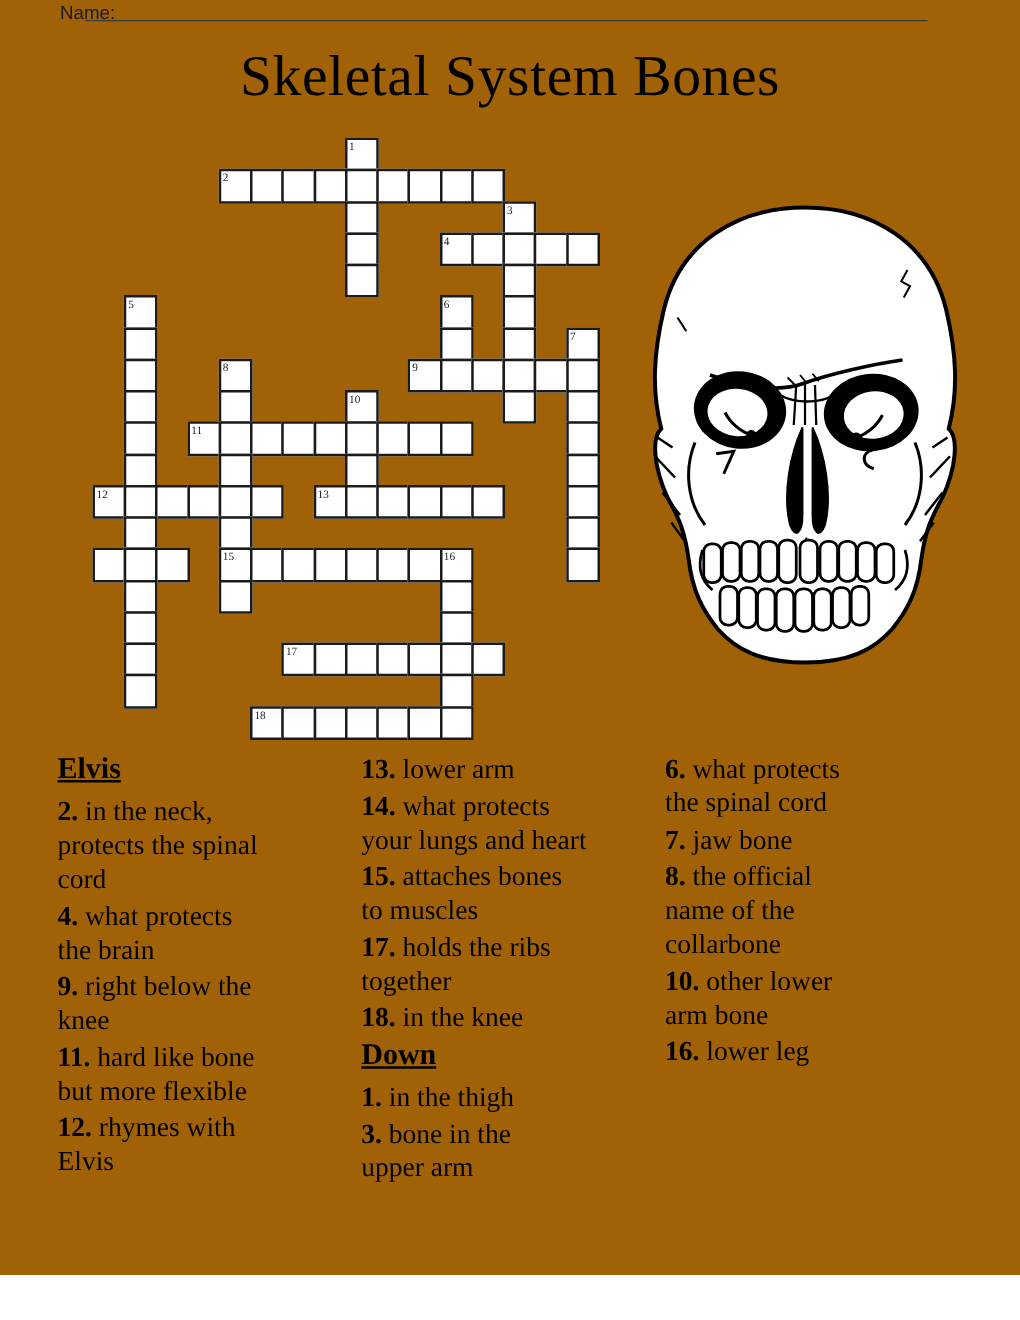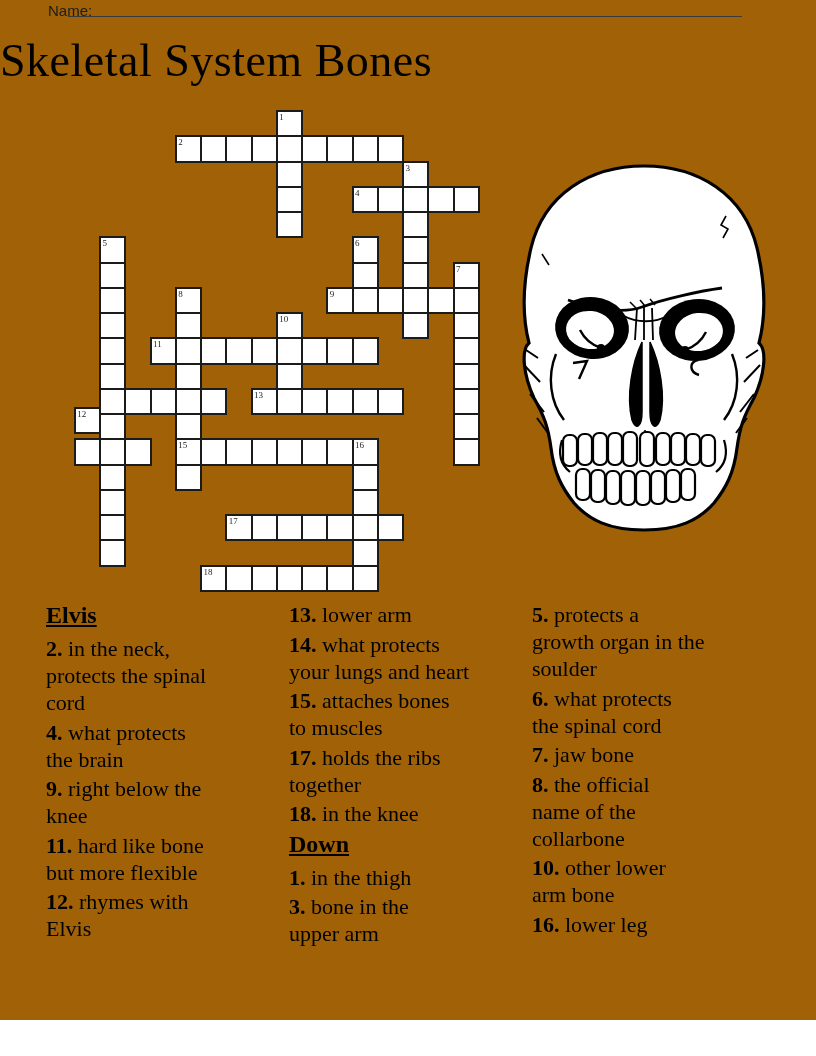--- a/index.html
+++ b/index.html
@@ -6,21 +6,21 @@
   .page{position:relative;width:816px;height:1020px;background:#a16207;overflow:hidden;
         font-family:"Liberation Serif",serif;color:#000;}
 
   
   .name-label{position:absolute;left:48px;top:2px;font-family:"Liberation Sans",sans-serif;
               font-size:15px;color:#1c1c1c;}
   .name-underline{position:absolute;left:68px;top:1px;width:674px;height:15px;
                   border-bottom:1.6px solid #3a3a3a;}
 
   
-  .title{position:absolute;left:0;top:34px;width:816px;text-align:left;
+  .title{position:absolute;left:0;top:34px;width:816px;text-align:center;
          font-size:46px;font-weight:400;letter-spacing:0.5px;}
 
   
   #grid{position:absolute;left:0;top:0;width:816px;height:1056px;pointer-events:none;}
   .cell{position:absolute;width:27.25px;height:27.25px;box-sizing:border-box;
         border:2px solid #1b1b1b;background:#fff;pointer-events:auto;}
   .cnum{position:absolute;left:1.5px;top:0px;font-size:9px;line-height:10px;
         font-family:"Liberation Serif",serif;color:#222;}
 
   
@@ -118,21 +118,21 @@
       <div class="cell" style="left: 250.5px; top: 337.25px;"></div>
       <div class="cell" style="left: 275.75px; top: 337.25px;"></div>
       <div class="cell" style="left: 301px; top: 337.25px;"></div>
       <div class="cell" style="left: 326.25px; top: 337.25px;"></div>
       <div class="cell" style="left: 351.5px; top: 337.25px;"></div>
       <div class="cell" style="left: 452.5px; top: 337.25px;"></div>
       <div class="cell" style="left: 99px; top: 362.5px;"></div>
       <div class="cell" style="left: 174.75px; top: 362.5px;"></div>
       <div class="cell" style="left: 275.75px; top: 362.5px;"></div>
       <div class="cell" style="left: 452.5px; top: 362.5px;"></div>
-      <div class="cell" style="left: 73.75px; top: 407px;">
+      <div class="cell" style="left: 73.75px; top: 388px;">
         <span class="cnum">12</span>
       </div>
       <div class="cell" style="left: 99px; top: 387.75px;"></div>
       <div class="cell" style="left: 124.25px; top: 387.75px;"></div>
       <div class="cell" style="left: 149.5px; top: 387.75px;"></div>
       <div class="cell" style="left: 174.75px; top: 387.75px;"></div>
       <div class="cell" style="left: 200px; top: 387.75px;"></div>
       <div class="cell" style="left: 250.5px; top: 387.75px;">
         <span class="cnum">13</span>
       </div>
@@ -302,23 +302,20 @@
 to muscles</span></div>
         <div class="clue"><b>17. </b><span class="ctext">holds the ribs
 together</span></div>
         <div class="clue"><b>18. </b><span class="ctext">in the knee</span></div>
         <div class="clue-header">Down</div>
         <div class="clue"><b>1. </b><span class="ctext">in the thigh</span></div>
         <div class="clue"><b>3. </b><span class="ctext">bone in the
 upper arm</span></div>
       </div>
     <div class="clue-col" id="clue-col-2">
-        <div class="clue"><b>5. </b><span class="ctext">protects a
-growth organ in the
-soulder</span></div>
         <div class="clue"><b>6. </b><span class="ctext">what protects
 the spinal cord</span></div>
         <div class="clue"><b>7. </b><span class="ctext">jaw bone</span></div>
         <div class="clue"><b>8. </b><span class="ctext">the official
 name of the
 collarbone</span></div>
         <div class="clue"><b>10. </b><span class="ctext">other lower
 arm bone</span></div>
         <div class="clue"><b>16. </b><span class="ctext">lower leg</span></div>
       </div>

